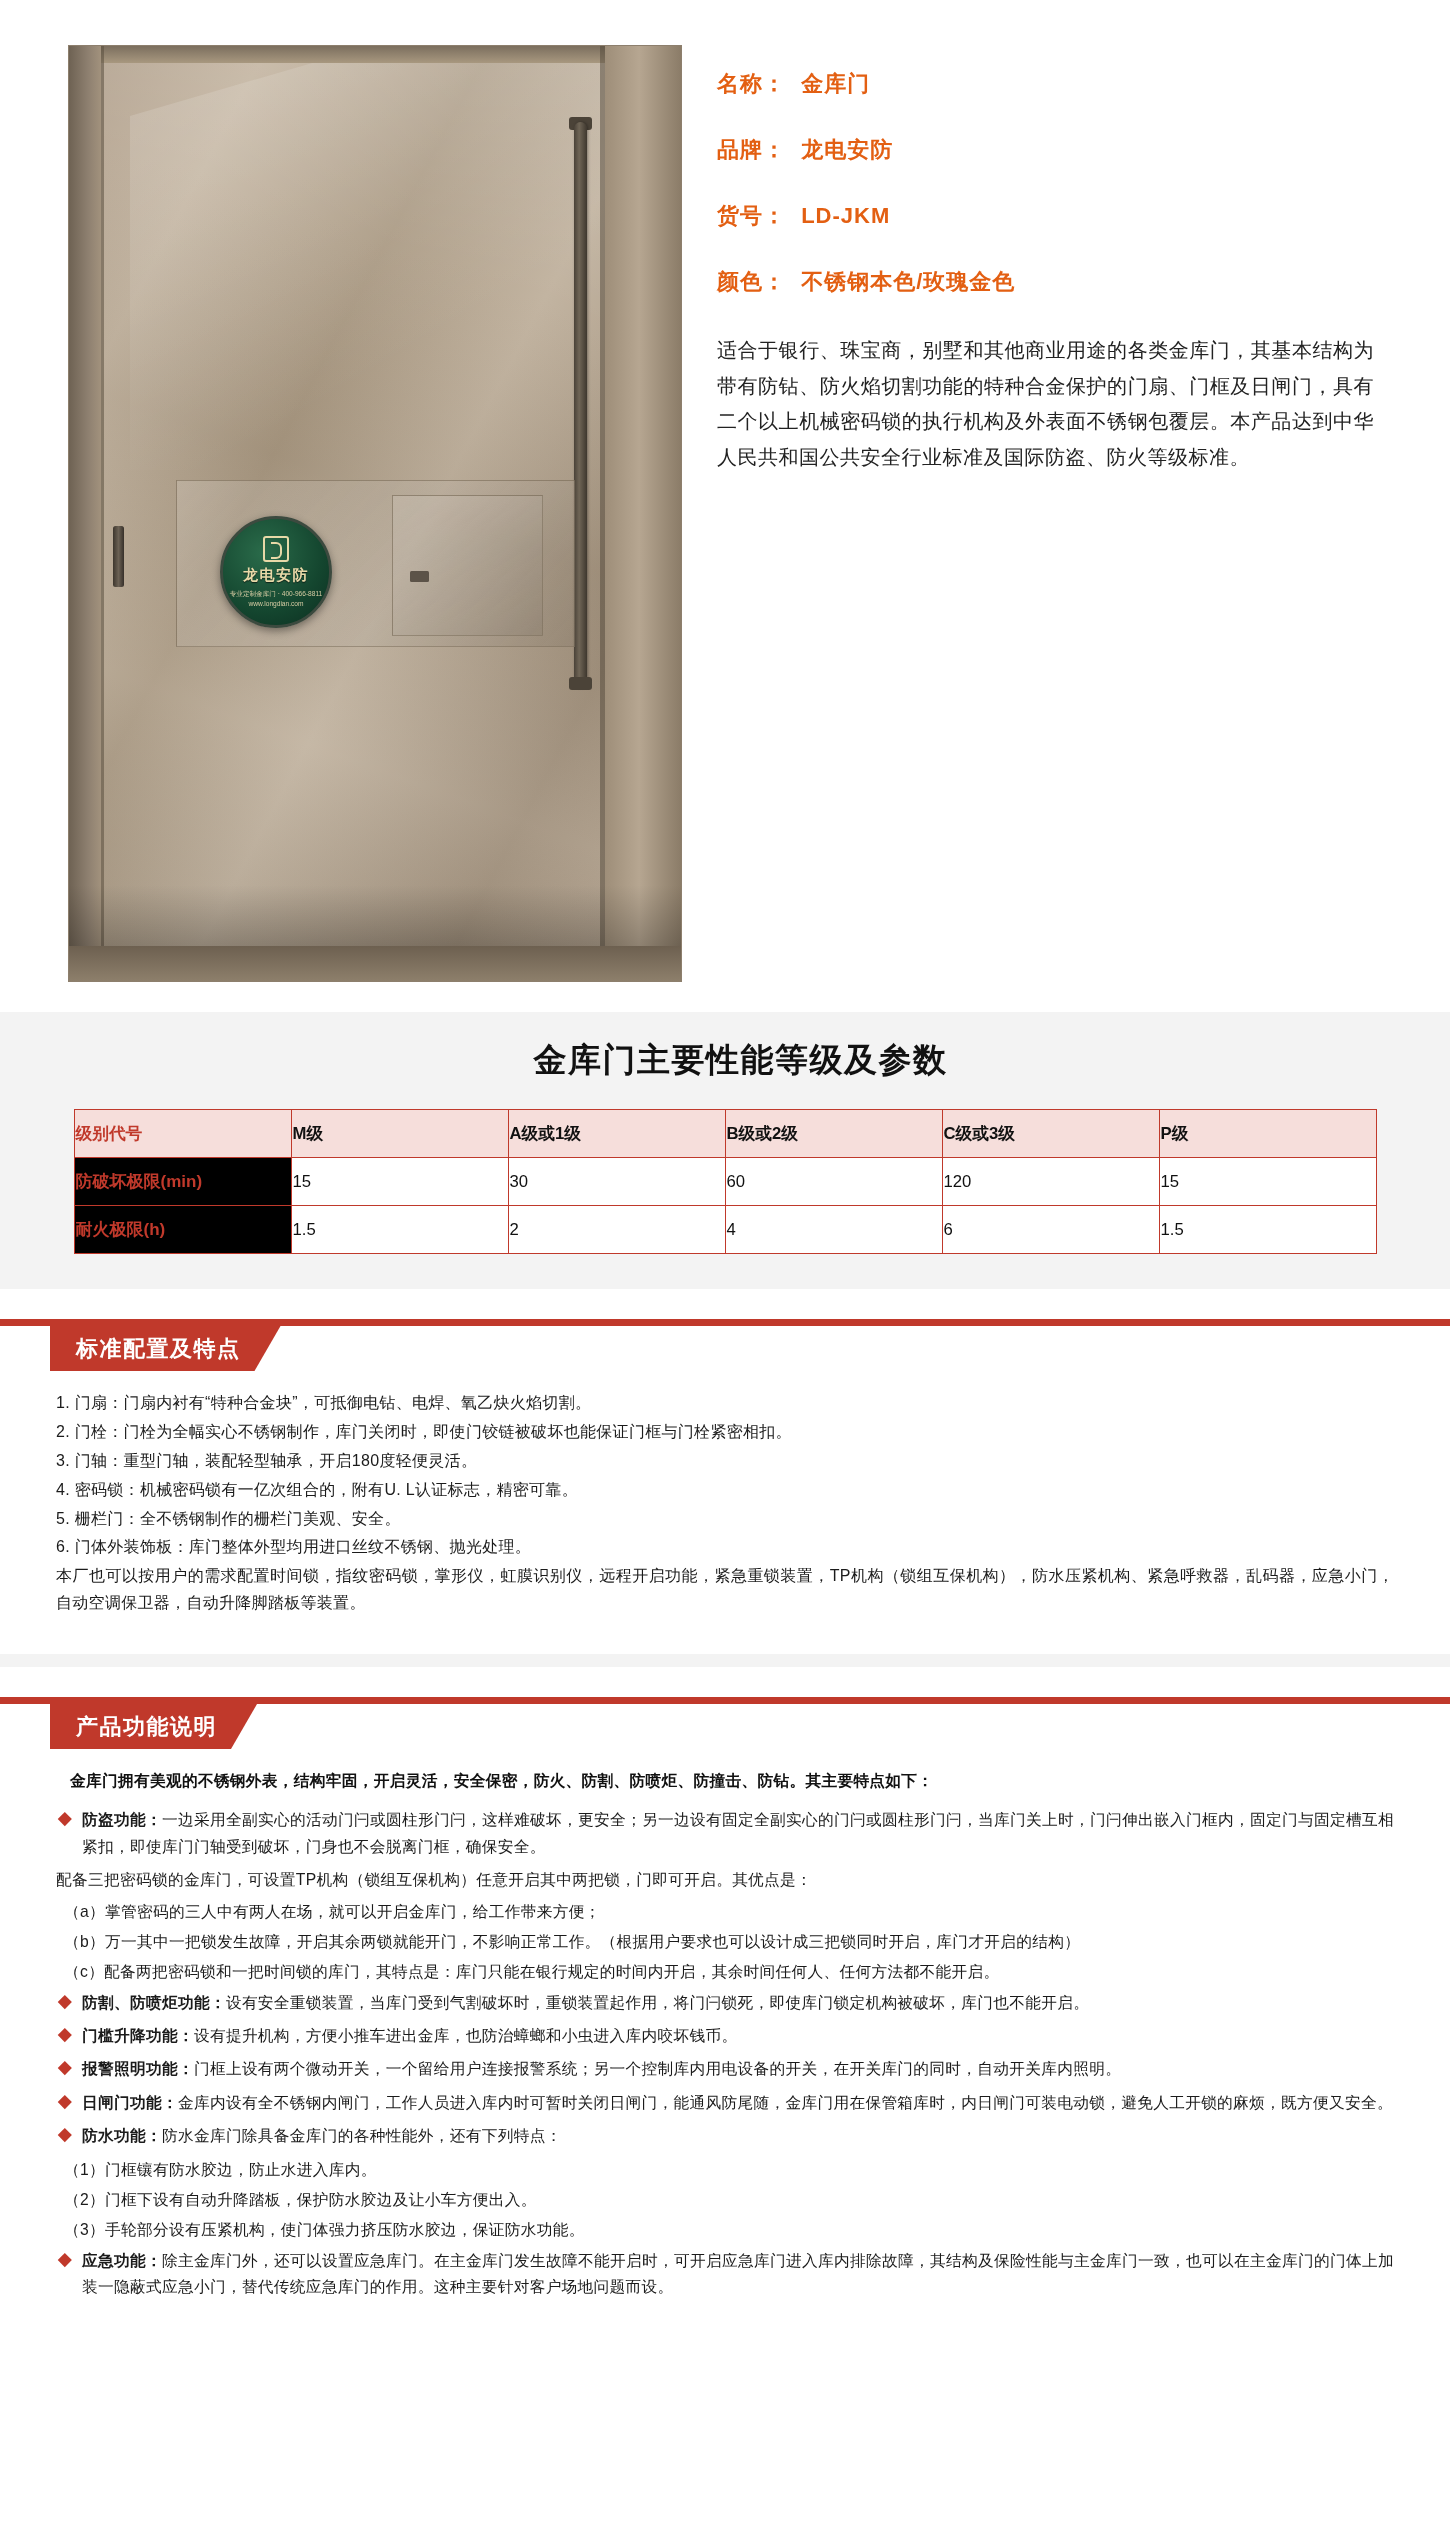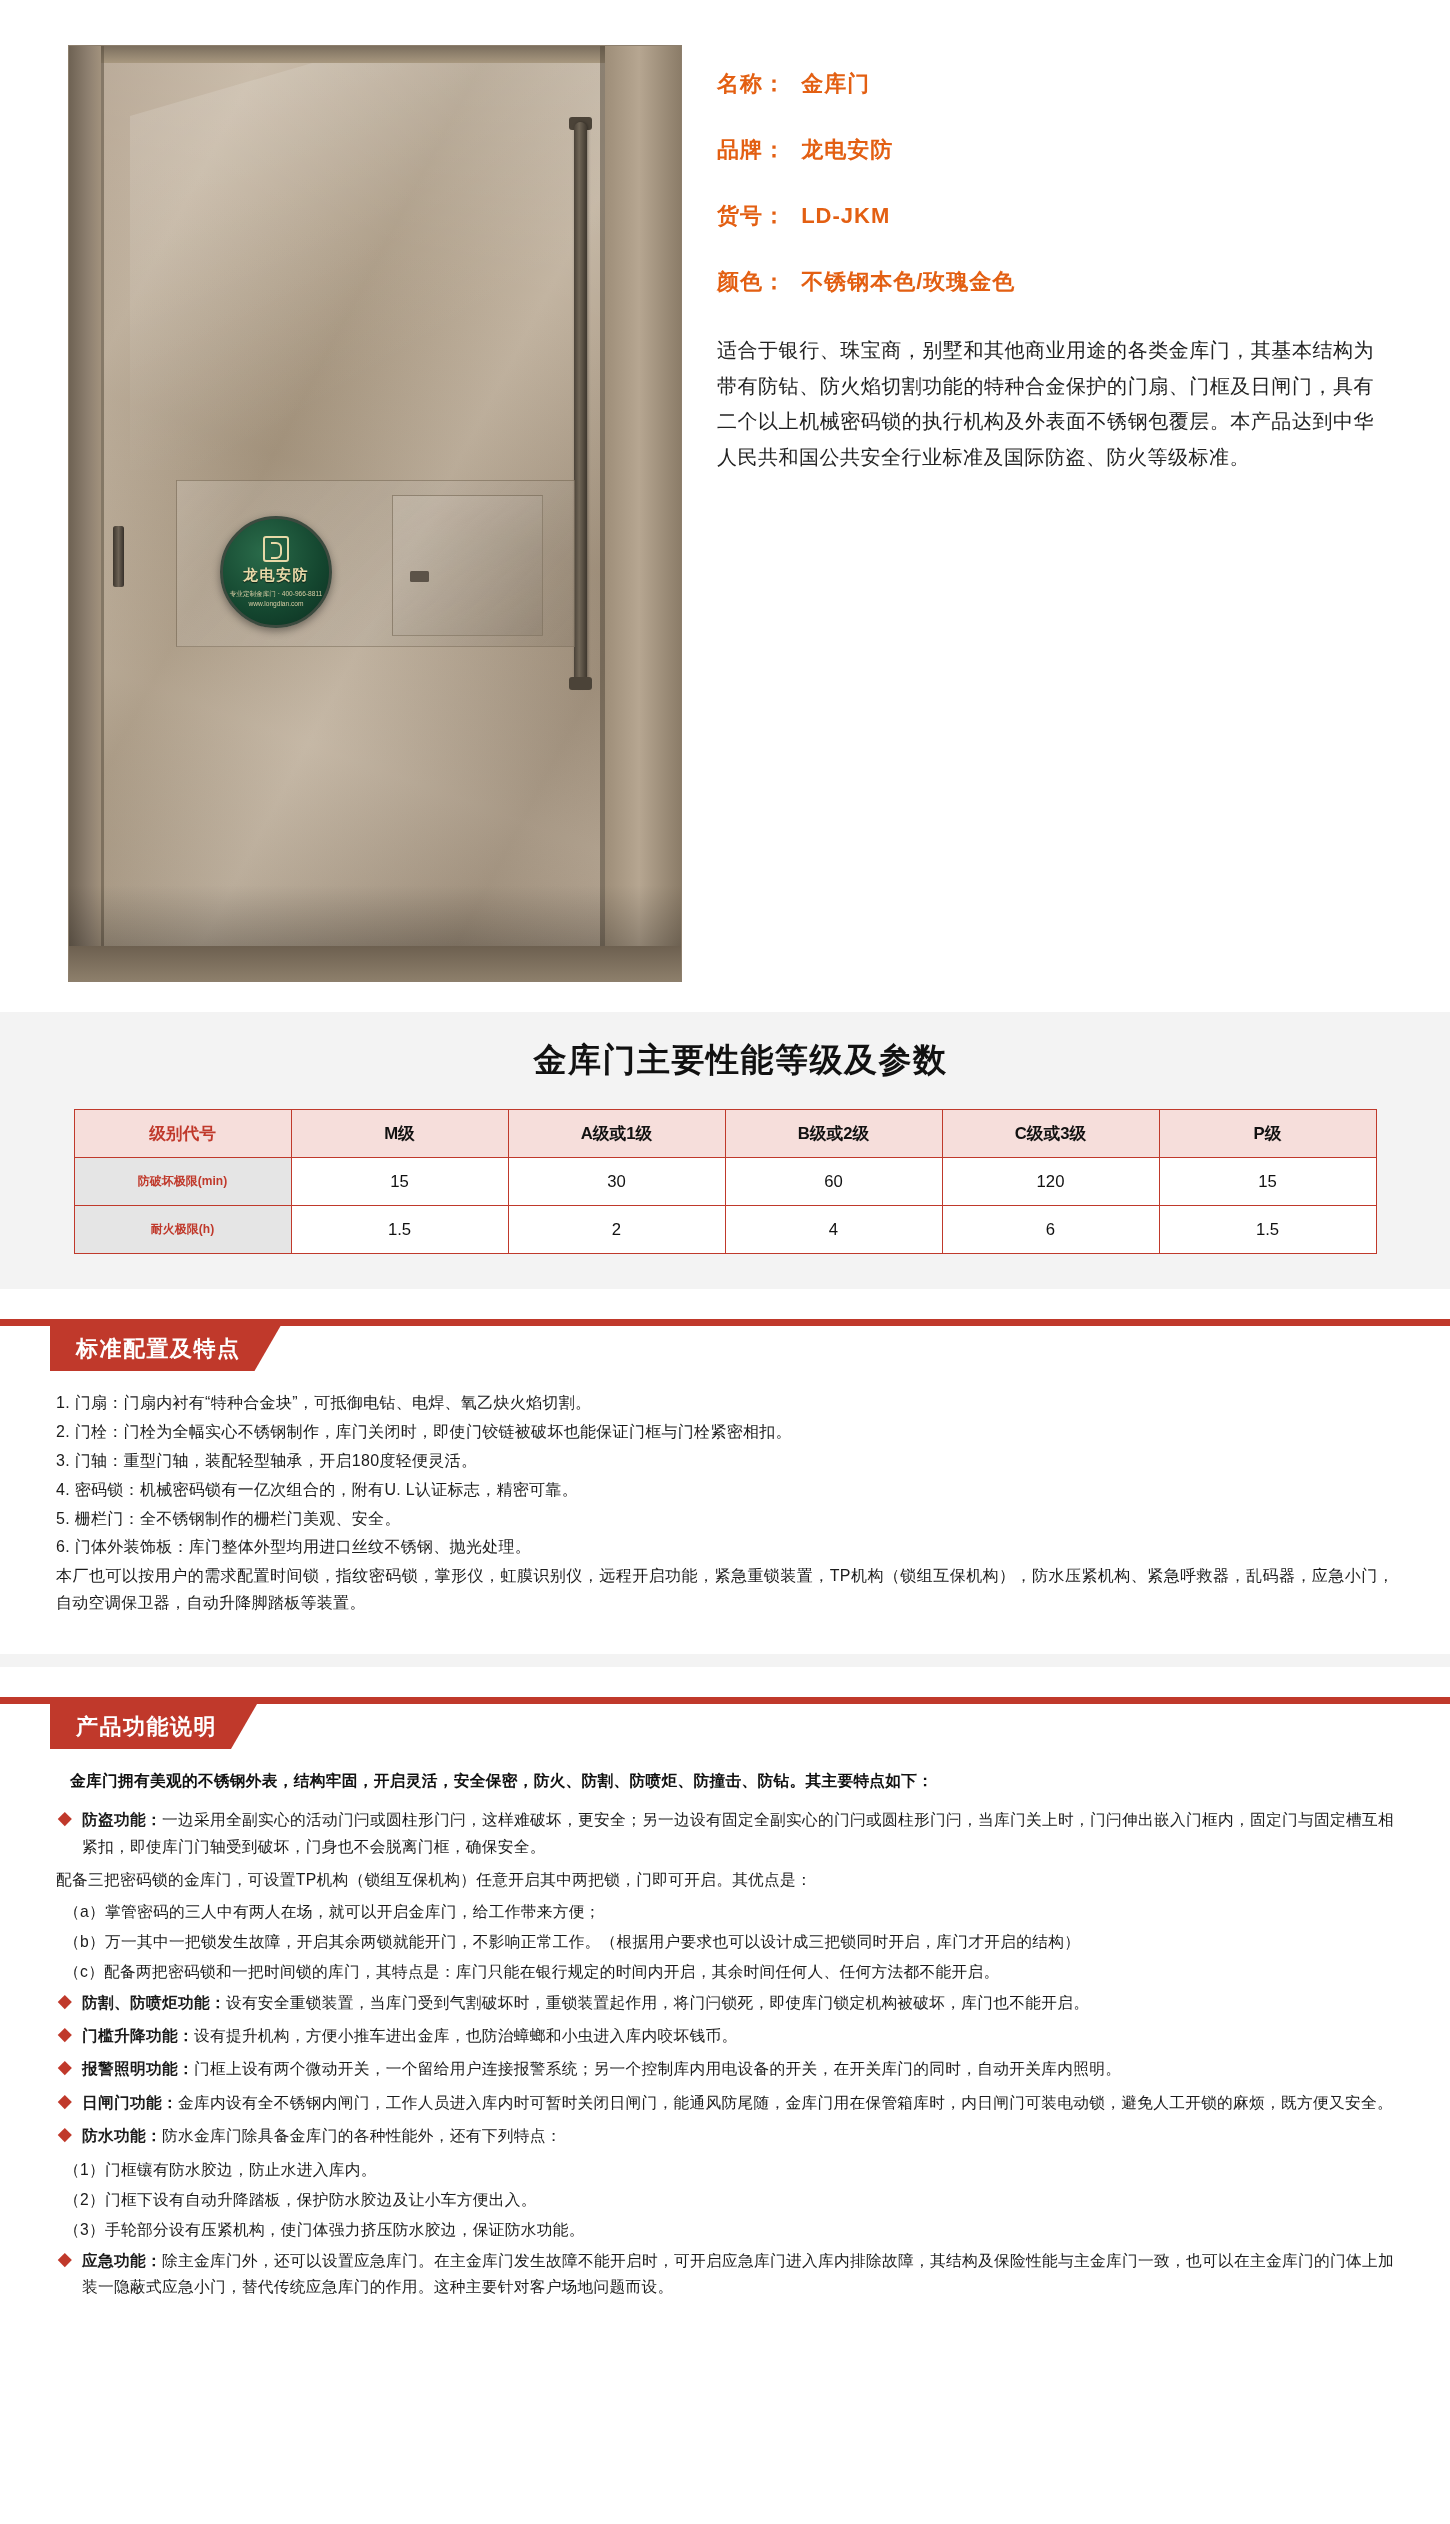--- a/index.html
+++ b/index.html
@@ -211,35 +211,35 @@
   }
   table.param-table {
     width: 1303px;
     margin: 0 auto;
     border-collapse: collapse;
     background: #ffffff;
     table-layout: fixed;
   }
   table.param-table th, table.param-table td {
     border: 1px solid #c0392b;
-    text-align: center;
+    text-align: left;
     font-size: 16px;
     height: 48px;
     color: #111;
   }
   table.param-table thead th {
     background: #f6dedb;
     font-weight: bold;
     font-size: 16.7px;
   }
   table.param-table tbody th {
-    background: #e5e5e5;
+    background: #000000;
     font-weight: bold;
     color: #c0392b;
-    font-size: 12px;
+    font-size: 17px;
   }
   table.param-table thead th.corner {
     color: #c0392b;
   }
   table.param-table tbody td { background: #ffffff; font-size: 16.7px; }
 
   
   .sec-block { margin-top: 30px; }
   .ribbon-wrap {
     position: relative;

